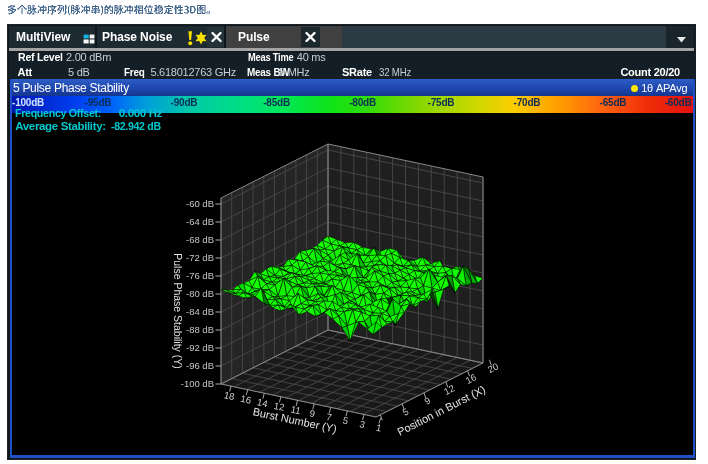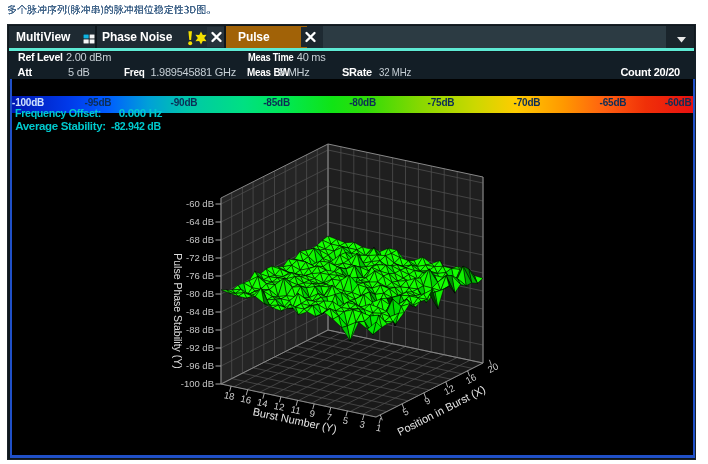--- a/index.html
+++ b/index.html
@@ -1,24 +1,24 @@
 <!DOCTYPE html>
 <html><head><meta charset="utf-8"><style>
 * { margin:0; padding:0; box-sizing:border-box; }
 html,body { width:708px; height:464px; background:#fff; font-family:"Liberation Sans", sans-serif; overflow:hidden; }
 body { position:relative; }
 .ui { position:absolute; left:7px; top:24px; width:689px; height:436px; background:#10181e; border:1px solid #1a2228; }
-.tabs { position:absolute; left:1px; top:1px; width:685px; height:25px; background:#1e2a32; border-bottom:3px solid #5eead4; }
+.tabs { position:absolute; left:1px; top:1px; width:685px; height:25px; background:#1e2a32; border-bottom:3px solid #a3a3a3; }
 .tabfill { position:absolute; left:314px; top:0; width:343px; height:22px; background:#2c3b43; }
 .drop { position:absolute; left:657px; top:0; width:28px; height:22px; background:#1a242b; }
 .drop svg { position:absolute; left:11px; top:11px; }
 .tsep { position:absolute; top:0; width:2px; height:22px; background:#0e161c; }
 .tabtxt { position:absolute; top:4px; color:#fff; font-weight:bold; font-size:12px; letter-spacing:-0.1px; }
 .xbox { position:absolute; top:1px; width:19px; height:20px; }
-.pulse { position:absolute; left:217px; top:0; width:81px; height:22px; background:#a16207; }
+.pulse { position:absolute; left:217px; top:0; width:116px; height:22px; background:#404040; }
 .hdr { position:absolute; left:1px; top:27px; width:687px; height:34px; background:#131e26; }
 .hl { position:absolute; color:#fff; font-weight:bold; font-size:11px; letter-spacing:-0.25px; white-space:pre; }
 .hv { position:absolute; color:#c6cfd5; font-size:11px; letter-spacing:-0.25px; white-space:pre; }
 .hv.r { }
 .win { position:absolute; left:2px; top:54px; width:684.5px; height:379px; background:#000; border-left:2px solid #2050c8; border-right:2px solid #2050c8; border-bottom:3px solid #2050c8; }
 .tbar { position:absolute; left:0; top:0; width:680.5px; height:17px; background:linear-gradient(180deg,#2e5ec6 0%,#1e46ae 55%,#15368e 100%); }
 .tbar .t { position:absolute; left:1px; top:2px; color:#fff; font-size:12px; letter-spacing:-0.3px; }
 .trc { position:absolute; right:5px; top:2.5px; color:#fff; font-size:11px; letter-spacing:-0.2px; }
 .trc .dot { display:inline-block; width:7px; height:7px; border-radius:50%; background:#ffe600; margin-right:3px; }
 .cbar { position:absolute; left:0; top:17px; width:680.5px; height:17px;
@@ -71,28 +71,32 @@
     </div>
   </div>
   <div class="hdr">
     <span class="hl" style="left:8.5px;top:-1px;transform:scaleX(0.96);transform-origin:0 0;display:inline-block">Ref Level</span>
       <span class="hv" style="left:57px;top:-1px">2.00 dBm</span>
     <span class="hl" style="left:238.6px;top:-1px;transform:scaleX(0.845);transform-origin:0 0;display:inline-block">Meas Time</span>
       <span class="hv" style="left:287.8px;top:-1px">40 ms</span>
     <span class="hl" style="left:8.5px;top:13.5px">Att</span>
       <span class="hv r" style="left:59px;width:43.3px;top:13.5px">5 dB</span>
     <span class="hl" style="left:115.3px;top:13.5px;transform:scaleX(0.9);transform-origin:0 0;display:inline-block">Freq</span>
-      <span class="hv" style="left:141.4px;top:13.5px">1.989545881 GHz</span>
+      <span class="hv" style="left:141.4px;top:13.5px">5.618012763 GHz</span>
     <span class="hl" style="left:237.7px;top:13.5px;transform:scaleX(0.9);transform-origin:0 0;display:inline-block">Meas BW</span>
       <span class="hv r" style="left:270px;width:48px;top:13.5px">8 MHz</span>
     <span class="hl" style="left:333px;top:13.5px">SRate</span>
       <span class="hv" style="left:369.8px;top:13.5px;transform:scaleX(0.88);transform-origin:0 0;display:inline-block">32 MHz</span>
     <span class="hl" style="right:16px;top:13.5px">Count 20/20</span>
   </div>
   <div class="win">
+    <div class="tbar">
+        <span class="t">5 Pulse Phase Stability</span>
+        <span class="trc"><span class="dot"></span>1θ APAvg</span>
+      </div>
     <div class="cbar">
       <span class="cl" style="left:0px;color:#cfe2ff">-100dB</span>
       <span class="cl" style="left:66px;width:40px;text-align:center">-95dB</span>
         <span class="cl" style="left:152px;width:40px;text-align:center">-90dB</span>
         <span class="cl" style="left:238px;width:40px;text-align:right">-85dB</span>
         <span class="cl" style="left:324px;width:40px;text-align:right">-80dB</span>
         <span class="cl" style="left:409px;width:40px;text-align:center">-75dB</span>
         <span class="cl" style="left:495px;width:40px;text-align:center">-70dB</span>
         <span class="cl" style="left:581px;width:40px;text-align:center">-65dB</span>
       <span class="cl" style="right:1px">-60dB</span>

